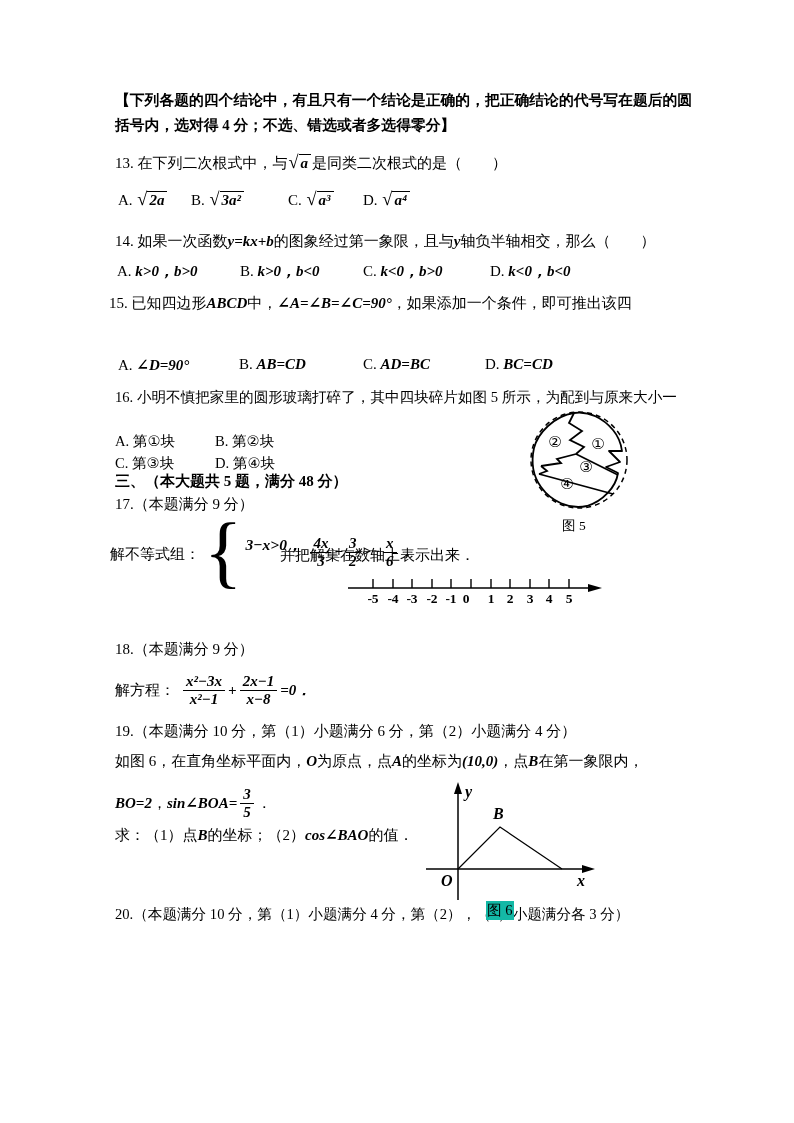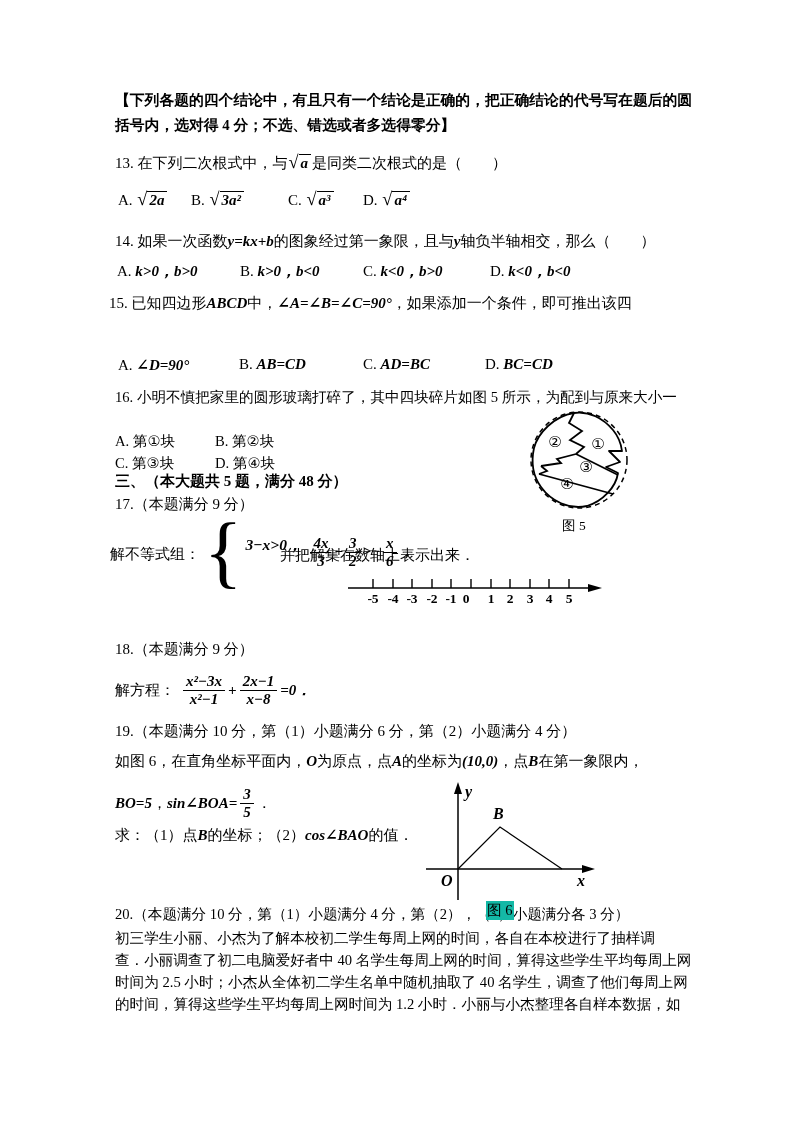--- a/index.html
+++ b/index.html
@@ -152,21 +152,21 @@
         <span class="m">x−8</span>
       </span>
     <span class="m">=0．</span>
   </div>
 
   <div class="abs" style="left:115px;top:722px;">19.（本题满分 10 分，第（1）小题满分 6 分，第（2）小题满分 4 分）</div>
   <div class="abs" style="left:115px;top:752px;">
     <span>如图 6，在直角坐标平面内，</span><span class="m">O</span><span>为原点，点</span><span class="m">A</span><span>的坐标为</span><span class="m">(10,0)</span><span>，点</span><span class="m">B</span><span>在第一象限内，</span>
   </div>
   <div class="abs vcenter" style="left:115px;top:781px;">
-    <span class="m">BO=5</span>
+    <span class="m">BO=2</span>
       <span>，</span>
       <span class="m">sin∠BOA=</span>
       <span class="frac">
         <span class="fn m">3</span>
         <span class="m">5</span>
       </span>
       <span>．</span>
   </div>
   <div class="abs" style="left:115px;top:826px;">
     <span>求：（1）点</span><span class="m">B</span><span>的坐标；（2）</span><span class="m">cos∠BAO</span><span>的值．</span>
@@ -179,20 +179,14 @@
     <polygon points="162,87 175,91 162,95" fill="#000"></polygon>
     <polyline points="38,91 80,49 142,91" fill="none" stroke="#000" stroke-width="1.2"></polyline>
     <text x="45" y="19" font-size="16" font-weight="bold" font-style="italic">y</text>
     <text x="73" y="41" font-size="16" font-weight="bold" font-style="italic">B</text>
     <text x="21" y="108" font-size="16" font-weight="bold" font-style="italic">O</text>
     <text x="157" y="108" font-size="16" font-weight="bold" font-style="italic">x</text>
   </svg>
   <div class="abs fig6cap" style="left:486px;top:901px;">图 6</div>
 
   <div class="abs small-line" style="left:115px;top:903px;z-index:1;">20.（本题满分 10 分，第（1）小题满分 4 分，第（2），（3）小题满分各 3 分）</div>
-  <div class="abs small-line" style="left:115px;top:927px;">
-    <div>初三学生小丽、小杰为了解本校初二学生每周上网的时间，各自在本校进行了抽样调</div>
-    <div>查．小丽调查了初二电脑爱好者中 40 名学生每周上网的时间，算得这些学生平均每周上网</div>
-    <div>时间为 2.5 小时；小杰从全体初二学生名单中随机抽取了 40 名学生，调查了他们每周上网</div>
-    <div>的时间，算得这些学生平均每周上网时间为 1.2 小时．小丽与小杰整理各自样本数据，如</div>
-  </div>
 
 </div>
 
 </body></html>

